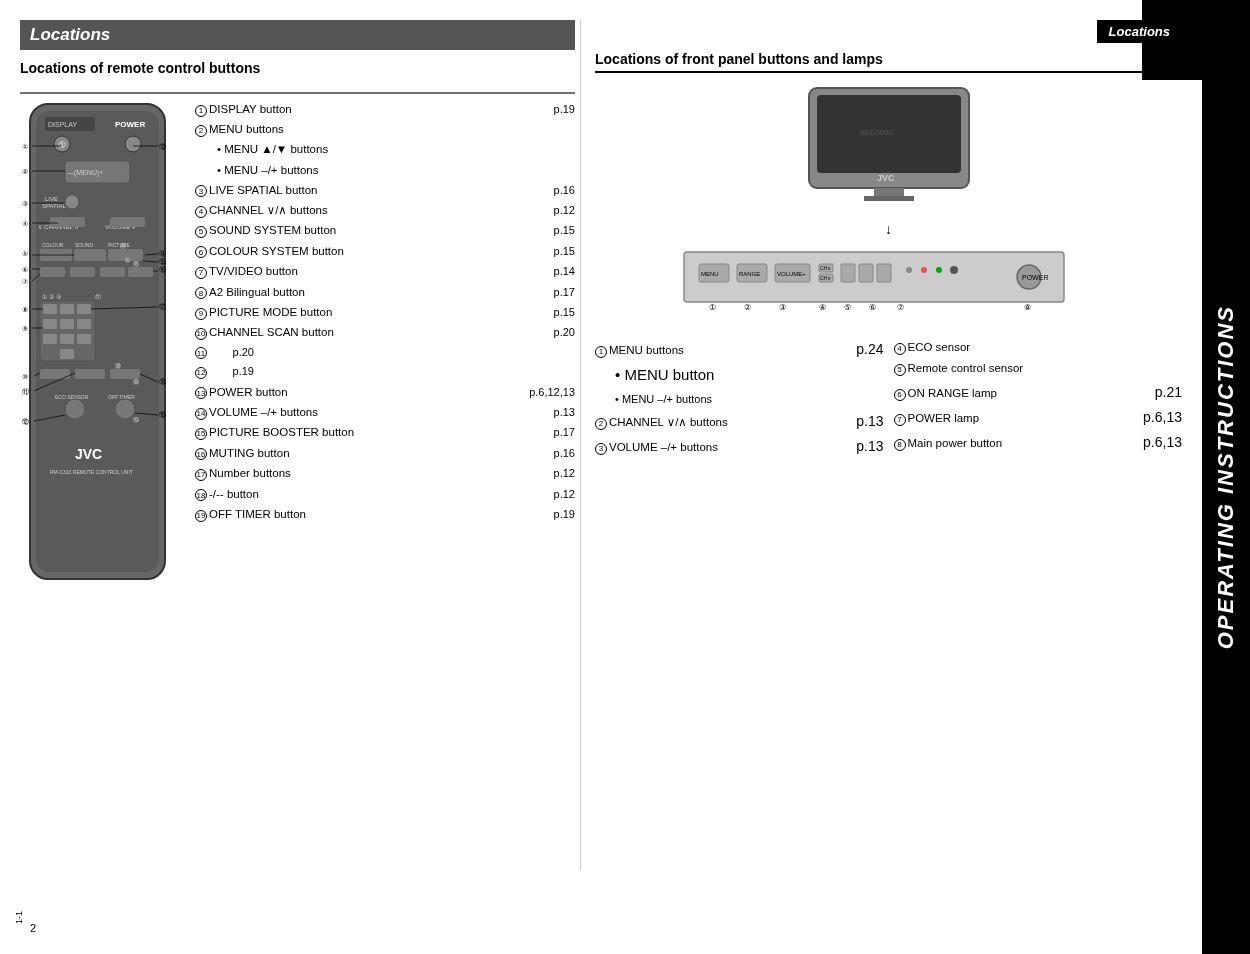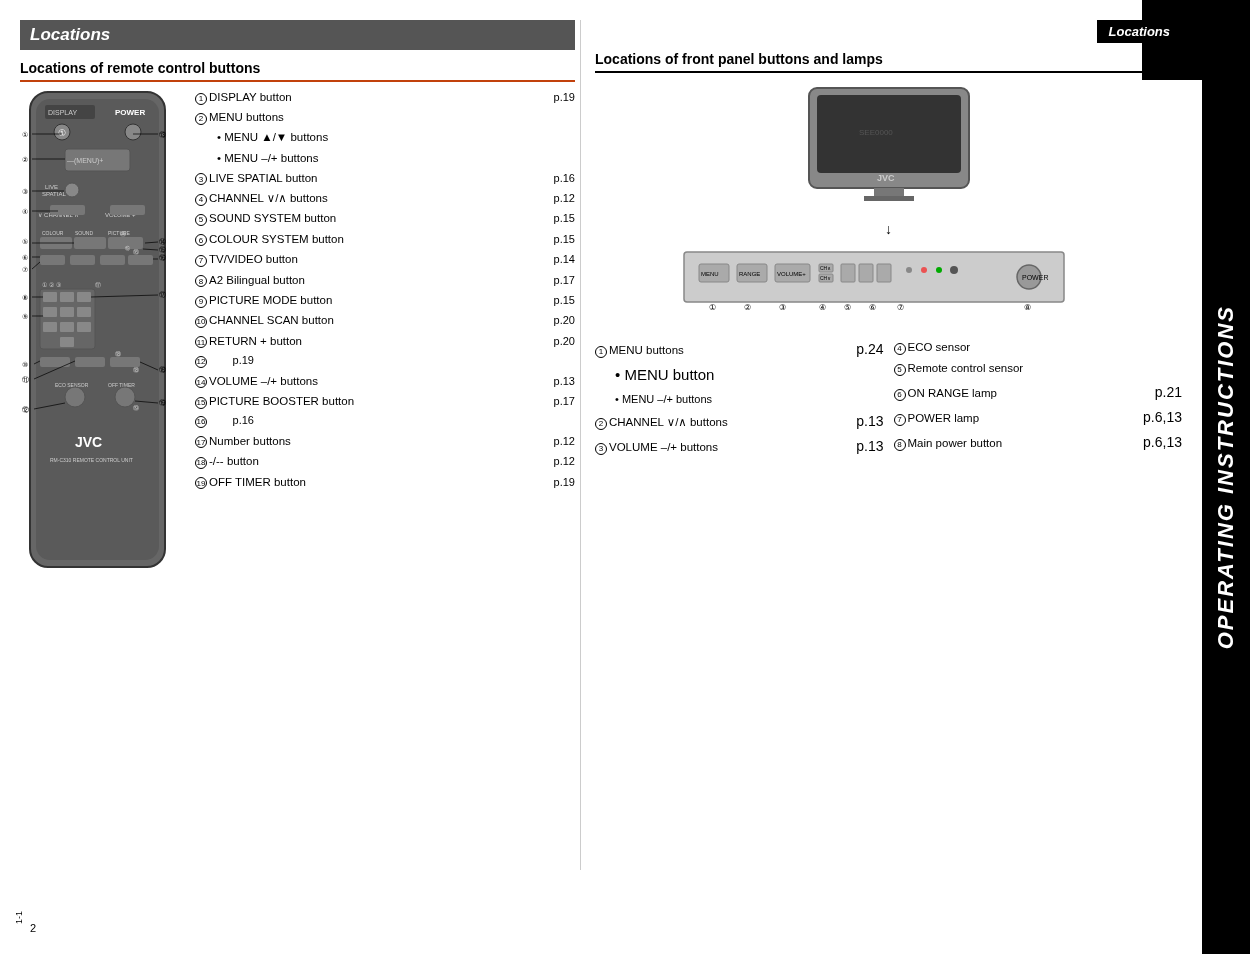--- a/index.html
+++ b/index.html
@@ -92,22 +92,22 @@
       position: absolute;
       left: 595px;
       top: 20px;
       right: 68px;
     }
 
     .subsection-title {
       font-size: 14px;
       font-weight: bold;
       margin-bottom: 0;
-      border-bottom: 2px solid #c2410c;
-      padding-bottom: 4px;
+      border-bottom: 2px solid #737373;
+      padding-bottom: 16px;
     }
     .subsection-title.right {
       font-size: 14px;
       font-weight: bold;
       margin-bottom: 10px;
       border-bottom: 2px solid #000;
       padding-bottom: 4px;
     }
 
     
@@ -422,39 +422,44 @@
           <span class="btn-name">PICTURE MODE button</span>
           <span class="btn-page">p.15</span>
         </li>
         <li>
           <span class="num-circle-sm">10</span>
           <span class="btn-name">CHANNEL SCAN button</span>
           <span class="btn-page">p.20</span>
         </li>
         <li>
           <span class="num-circle-sm">11</span>
-          <span class="btn-name">RETURN + button</span>
           <span class="btn-page">p.20</span>
         </li>
         <li>
           <span class="num-circle-sm">12</span>
           <span class="btn-page">p.19</span>
+        </li>
+        <li>
+          <span class="num-circle-sm">13</span>
+          <span class="btn-name">POWER button</span>
+          <span class="btn-page">p.6,12,13</span>
         </li>
         <li>
           <span class="num-circle-sm">14</span>
           <span class="btn-name">VOLUME –/+ buttons</span>
           <span class="btn-page">p.13</span>
         </li>
         <li>
           <span class="num-circle-sm">15</span>
           <span class="btn-name">PICTURE BOOSTER button</span>
           <span class="btn-page">p.17</span>
         </li>
         <li>
           <span class="num-circle-sm">16</span>
+          <span class="btn-name">MUTING button</span>
           <span class="btn-page">p.16</span>
         </li>
         <li>
           <span class="num-circle-sm">17</span>
           <span class="btn-name">Number buttons</span>
           <span class="btn-page">p.12</span>
         </li>
         <li>
           <span class="num-circle-sm">18</span>
           <span class="btn-name">-/-- button</span>

